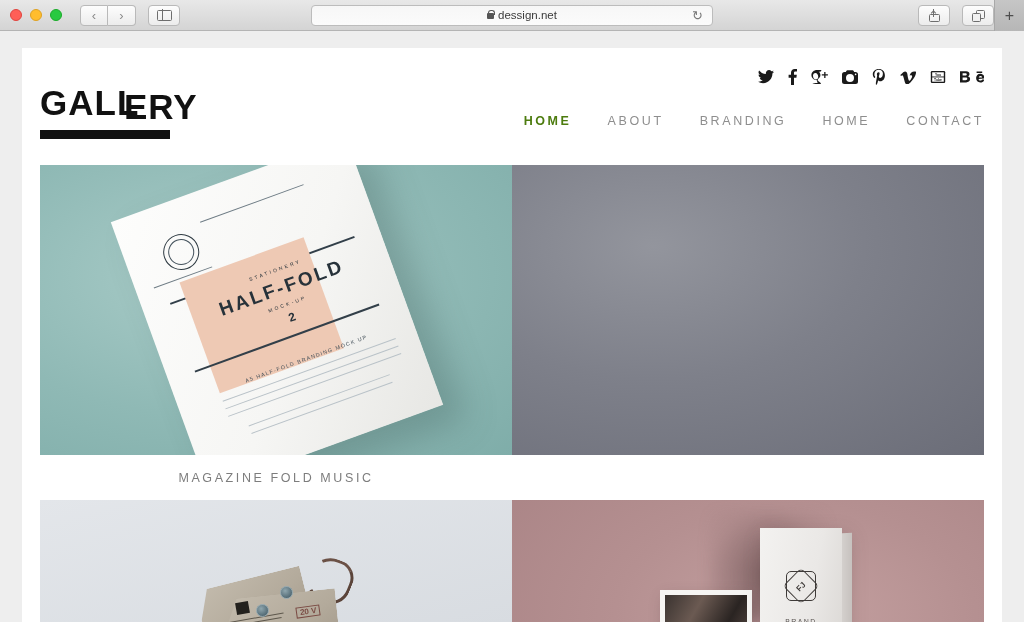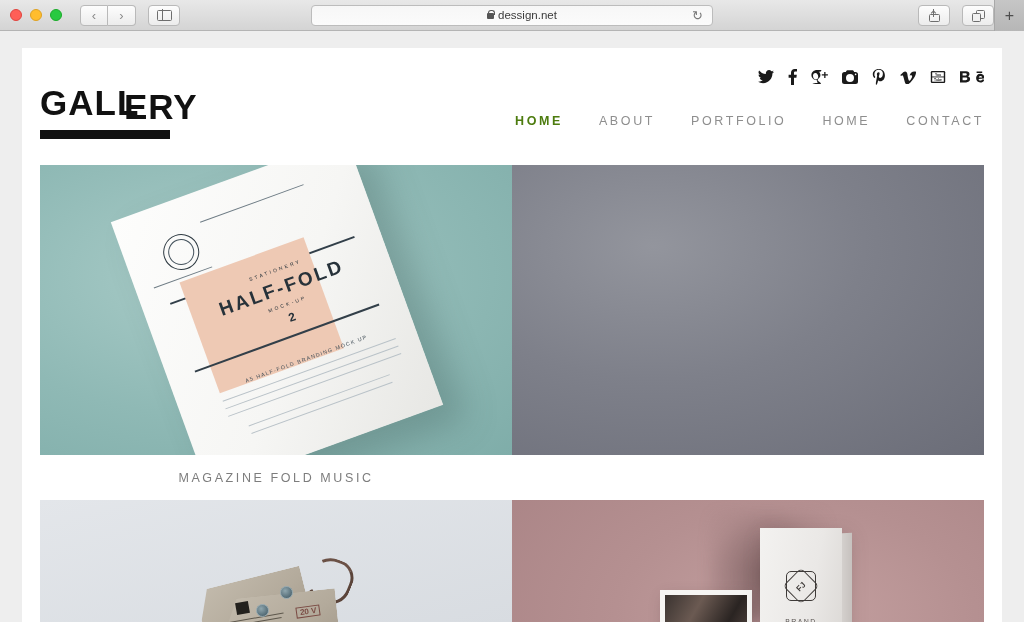--- a/index.html
+++ b/index.html
@@ -717,21 +717,21 @@
             <path fill="currentColor" d="M0 1.3h6.2c1.9 0 3.3.8 3.3 2.6 0 1.2-.6 1.9-1.6 2.3 1.4.4 2.2 1.4 2.2 2.9 0 2.3-1.8 3.3-4 3.3H0zm2.6 4.2h2.7c.9 0 1.5-.4 1.5-1.2 0-.9-.7-1.1-1.5-1.1H2.6zm0 4.7h3c1 0 1.7-.4 1.7-1.4 0-1-.6-1.4-1.7-1.4h-3z"></path>
             <path fill="currentColor" d="M18.6 8.9c.1 1.1.8 1.7 1.9 1.7.7 0 1.4-.3 1.7-1h2.1c-.5 1.9-2 2.9-3.9 2.9-2.7 0-4.3-1.8-4.3-4.4 0-2.5 1.7-4.4 4.3-4.4 2.8 0 4.2 2.3 4 4.9zm3.5-1.5c-.2-1-.6-1.5-1.6-1.5-1.2 0-1.6.9-1.7 1.5z"></path>
             <rect x="16.6" y="1.5" width="5.6" height="1.5" fill="currentColor"></rect>
           </svg>
         </a>
       </div>
 
       <nav class="main-nav">
         <a class="nav-link active" href="#">HOME</a>
         <a class="nav-link" href="#">ABOUT</a>
-        <a class="nav-link" href="#">PORTFOLIO</a>
+        <a class="nav-link" href="#">BRANDING</a>
         <a class="nav-link" href="#">HOME</a>
         <a class="nav-link" href="#">CONTACT</a>
       </nav>
     </div>
 
     <div class="gallery-grid">
 
       <div class="grid-row">
 
         <div class="tile">

